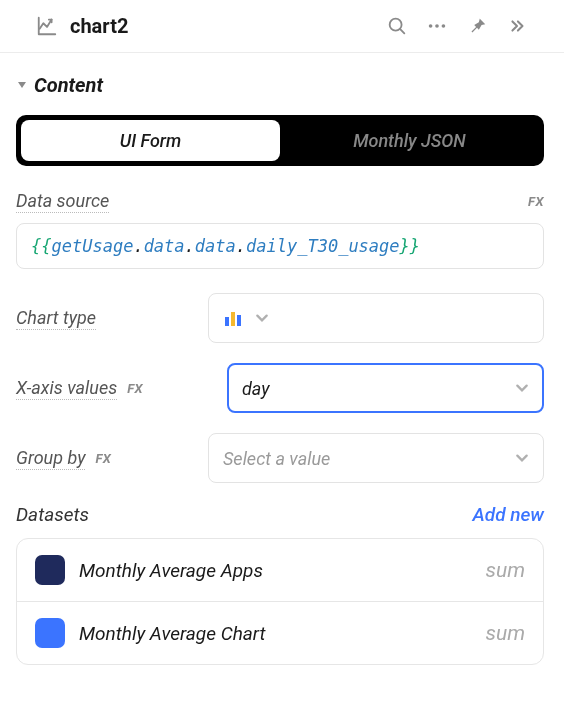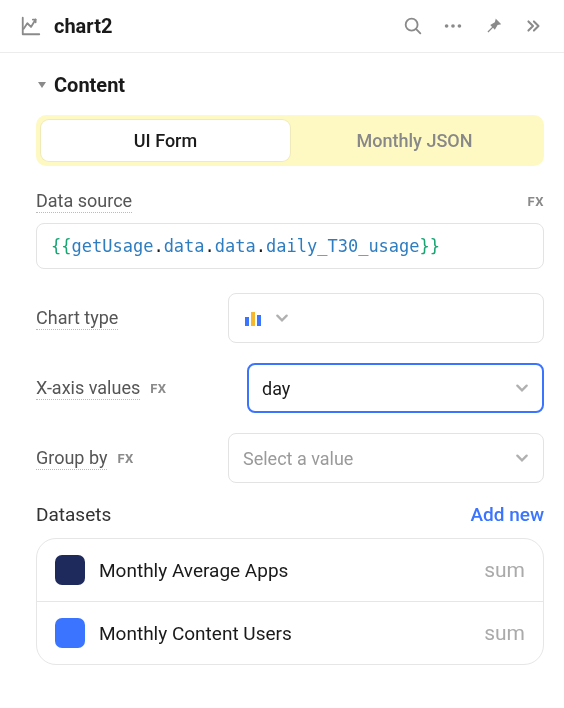--- a/index.html
+++ b/index.html
@@ -6,21 +6,21 @@
   body {
     font-family: -apple-system, BlinkMacSystemFont, "Segoe UI", Roboto, sans-serif;
     background: #fff;
     width: 564px;
     height: 708px;
     color: #1a1a1a;
   }
   .header {
     display: flex;
     align-items: center;
-    padding: 14px 20px;
+    padding: 14px 36px;
     border-bottom: 1px solid #ececec;
   }
   .header-left {
     display: flex;
     align-items: center;
     gap: 12px;
     flex: 1;
   }
   .header-title {
     font-size: 20px;
@@ -32,39 +32,40 @@
     gap: 18px;
   }
   .icon-btn {
     display: inline-flex;
     align-items: center;
     justify-content: center;
     color: #8a8a8a;
     cursor: pointer;
   }
   .section {
-    padding: 20px 20px 0 36px;
+    padding: 20px 20px 0 16px;
+    font-style: italic;
   }
   .section-header {
     display: flex;
     align-items: center;
     gap: 6px;
     margin-bottom: 18px;
   }
   .section-title {
     font-size: 20px;
     font-weight: 700;
   }
   .caret {
     color: #8a8a8a;
     display: inline-flex;
   }
   .tabs {
     display: flex;
-    background: #fef9c3;
+    background: #000000;
     border-radius: 10px;
     padding: 5px;
     margin-bottom: 24px;
   }
   .tab {
     flex: 1;
     text-align: center;
     padding: 10px 0;
     font-size: 18px;
     font-weight: 500;
@@ -155,21 +156,21 @@
     color: #333;
   }
   .add-new {
     font-size: 19px;
     color: #3b74ff;
     font-weight: 500;
     cursor: pointer;
   }
   .datasets-list {
     border: 1px solid #e6e6e6;
-    border-radius: 20px;
+    border-radius: 12px;
     overflow: hidden;
   }
   .dataset-row {
     display: flex;
     align-items: center;
     gap: 14px;
     padding: 16px 18px;
     cursor: pointer;
   }
   .dataset-row + .dataset-row {
@@ -312,18 +313,18 @@
   </div>
 
   <div class="datasets-list">
     <div class="dataset-row">
       <span class="swatch" style="background:#1f2a5c"></span>
       <span class="dataset-name">Monthly Average Apps</span>
       <span class="dataset-agg">sum</span>
     </div>
     <div class="dataset-row">
       <span class="swatch" style="background:#3b74ff"></span>
-      <span class="dataset-name">Monthly Content Users</span>
+      <span class="dataset-name">Monthly Average Chart</span>
       <span class="dataset-agg">sum</span>
     </div>
   </div>
 
 </div>
 
 </body></html>

